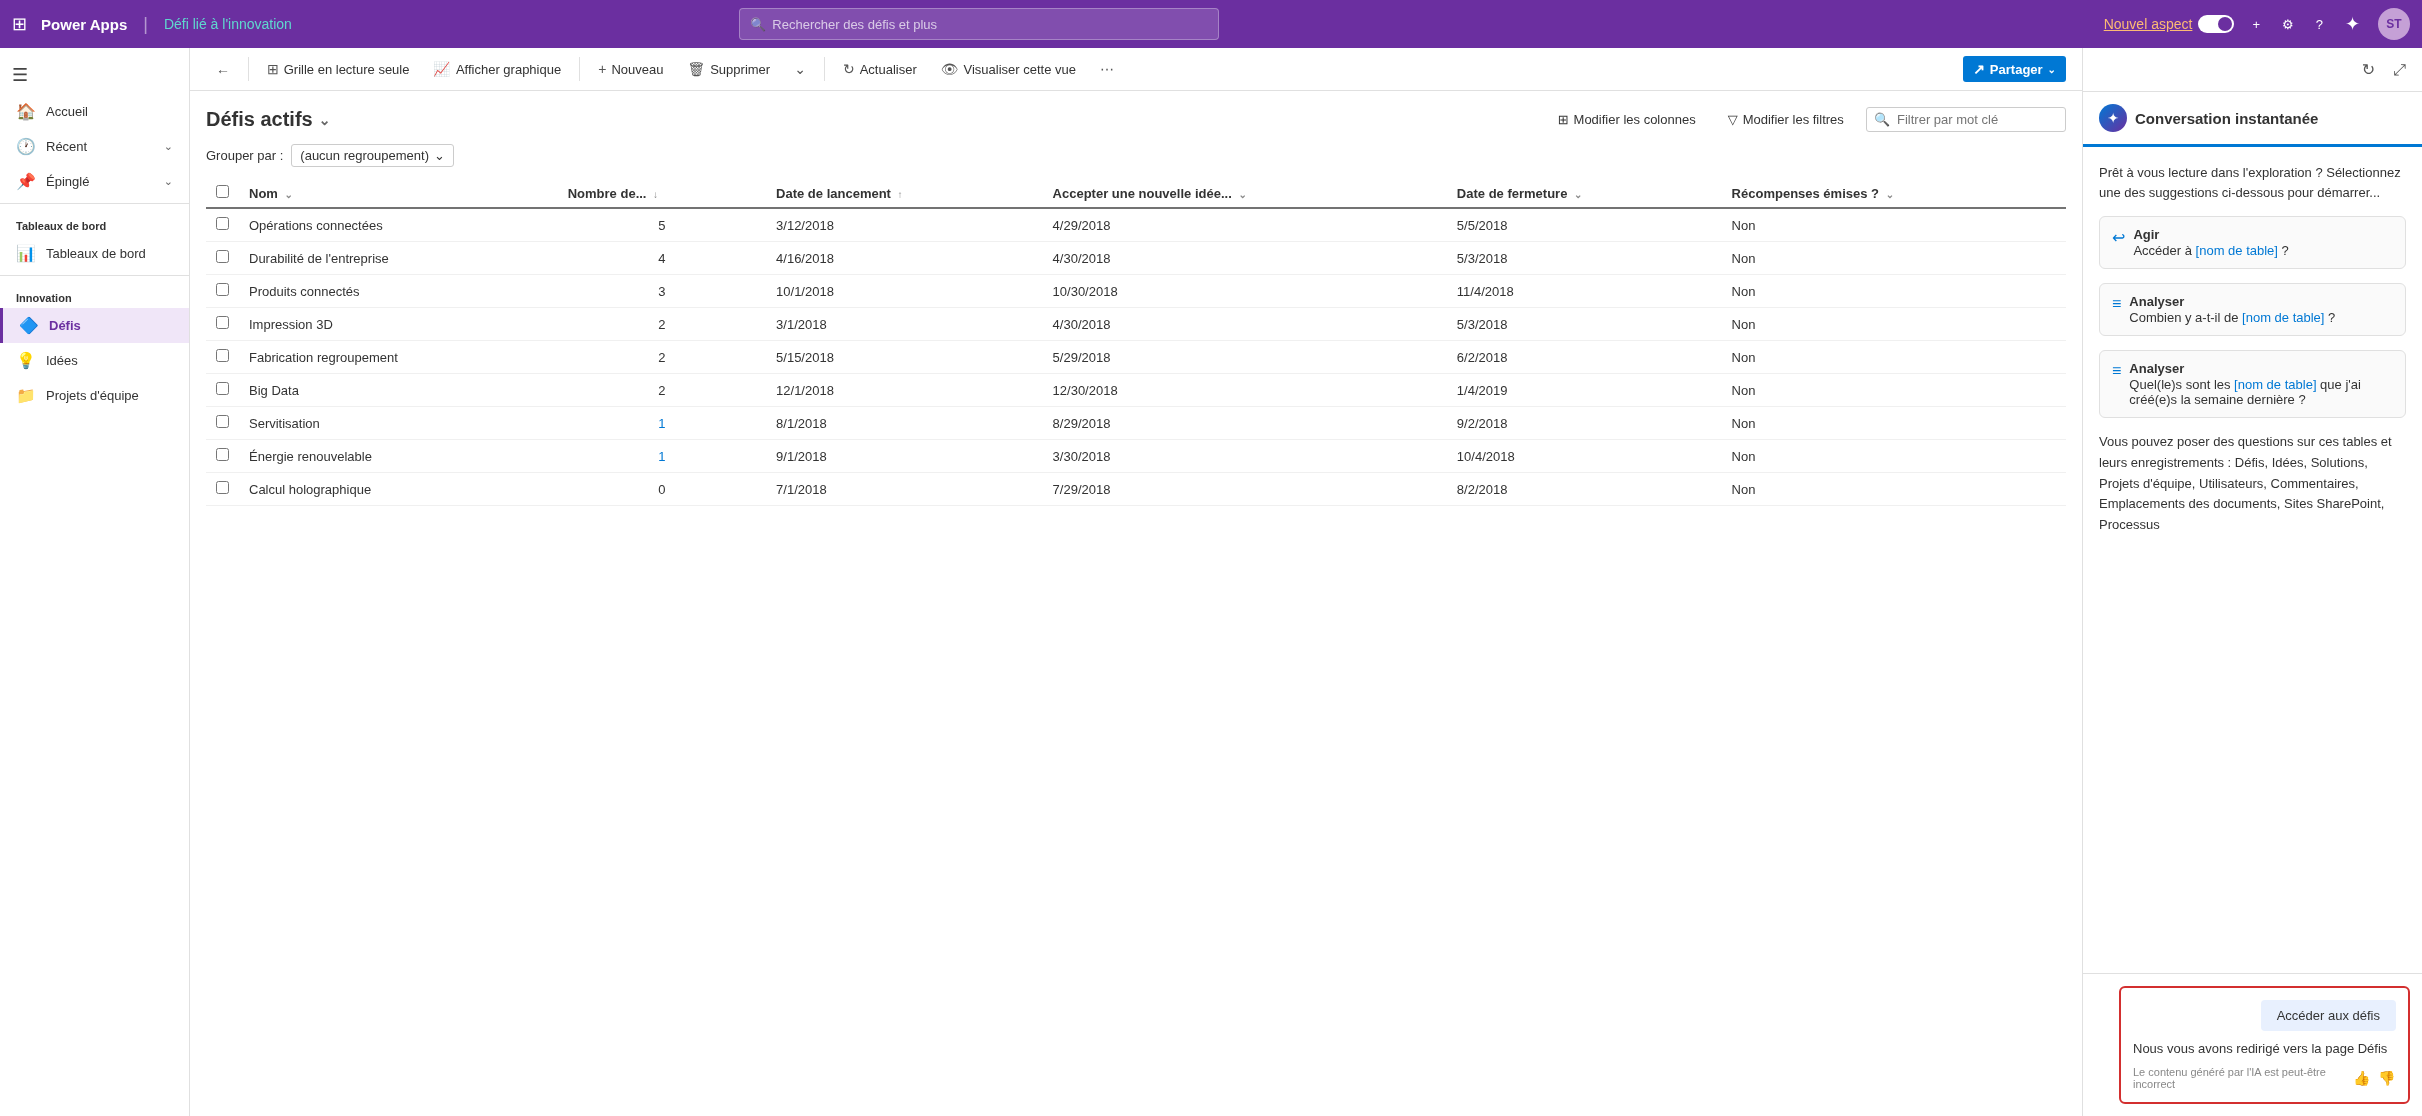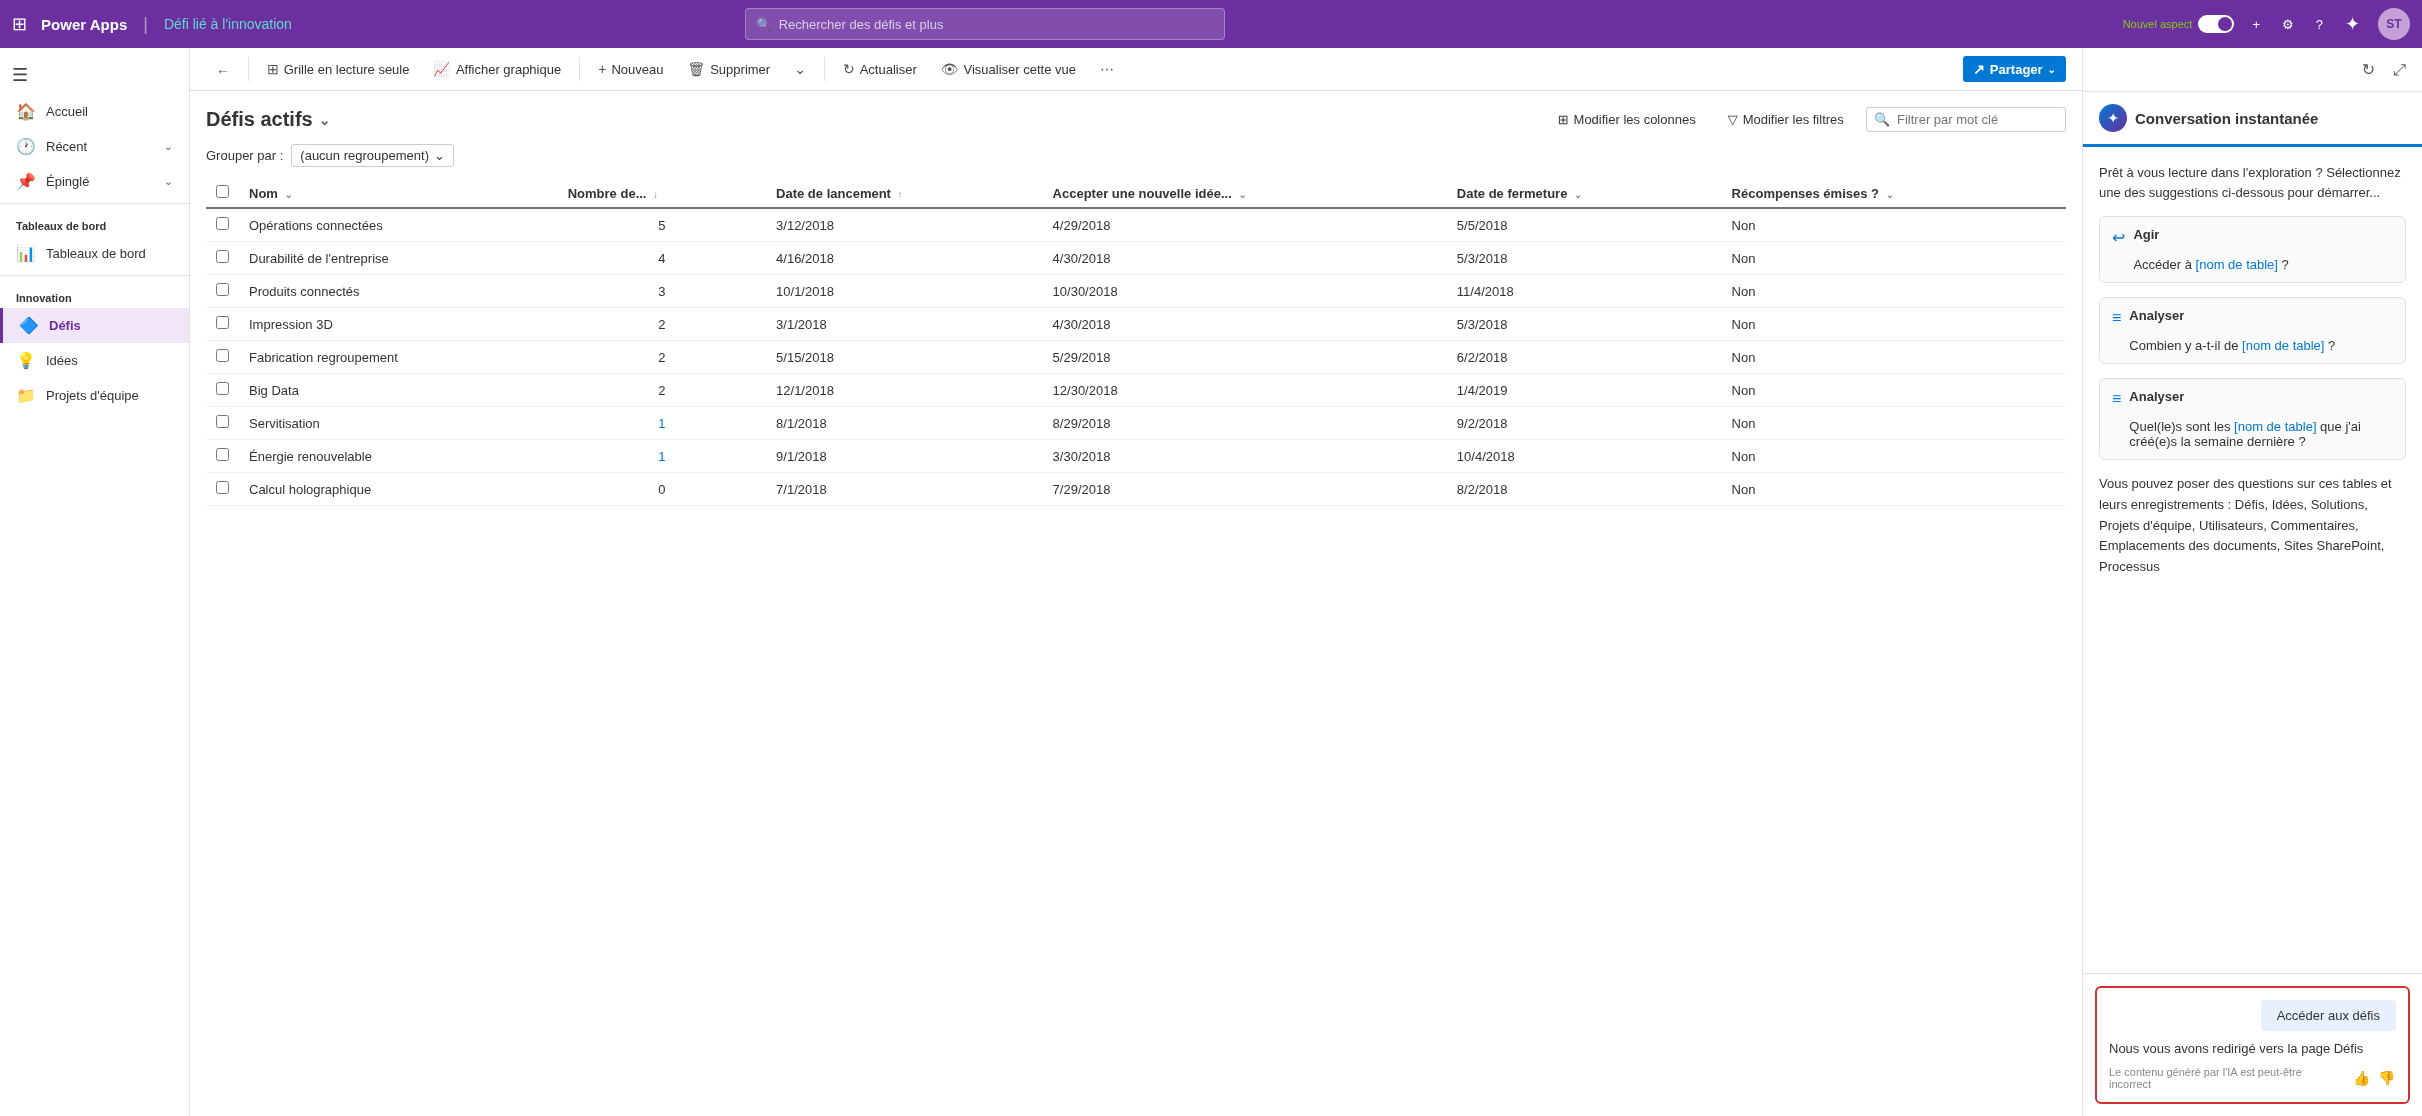--- a/index.html
+++ b/index.html
@@ -186,26 +186,26 @@
     .chat-panel-header-title { font-size: 15px; font-weight: 700; color: #333; }
     .copilot-icon { width: 28px; height: 28px; border-radius: 50%; background: linear-gradient(135deg, #0078d4, #6b2fa0); display: flex; align-items: center; justify-content: center; color: white; font-size: 14px; }
     .chat-body { flex: 1; overflow-y: auto; padding: 16px; display: flex; flex-direction: column; gap: 14px; }
     .chat-intro { font-size: 13px; color: #333; line-height: 1.5; }
     .chat-suggestion {
       display: flex; align-items: flex-start; gap: 8px; padding: 10px 12px;
       border: 1px solid #e0e0e0; border-radius: 6px; cursor: pointer; background: #fafafa;
     }
     .suggestion-icon { font-size: 16px; color: #0078d4; flex-shrink: 0; margin-top: 1px; }
     .suggestion-title { font-weight: 600; color: #333; font-size: 13px; }
-    .suggestion-desc { font-size: 13px; color: #333; margin-top: 15px; }
+    .suggestion-desc { font-size: 13px; color: #333; margin-top: 1px; }
     .suggestion-link { color: #0078d4; cursor: pointer; }
     .chat-tables-note { font-size: 13px; color: #333; line-height: 1.6; }
     .chat-footer { padding: 12px; border-top: 1px solid #e0e0e0; flex-shrink: 0; display: flex; flex-direction: column; gap: 10px; }
     .redirect-box {
-      border: 2px solid #d32f2f; border-radius: 6px; padding: 12px; display: flex; flex-direction: column; gap: 10px;
+      border: 2px solid #d32f2f; border-radius: 6px; padding: 12px; display: flex; flex-direction: column; gap: 10px; margin-left: 24px;
     }
     .goto-btn {
       background: #e8f0fe; color: #333; border: none; border-radius: 4px; padding: 8px 16px;
       font-size: 13px; cursor: pointer; font-weight: 500; align-self: flex-end;
     }
     .redirect-text { font-size: 13px; color: #333; }
     .ai-disclaimer { font-size: 11px; color: #888; display: flex; align-items: center; gap: 8px; }
     .thumb-btn { font-size: 14px; cursor: pointer; color: #666; }
   </style>
 </head>
@@ -215,21 +215,21 @@
   <span class="waffle-icon">⊞</span>
   <span class="app-name">Power Apps</span>
   <span class="separator">|</span>
   <span class="page-title">Défi lié à l'innovation</span>
   <div class="search-box">
     <span style="color:rgba(255,255,255,0.7);font-size:13px;">🔍</span>
     <input type="text" placeholder="Rechercher des défis et plus" style="">
   </div>
   <div class="nav-actions">
     <div class="toggle-wrapper">
-      <span style="font-size:11px;color:#84cc16;">Nouvel aspect</span>
+      <span style="font-size:14px;color:#fdba74;text-decoration:underline;">Nouvel aspect</span>
       <div class="toggle"></div>
     </div>
     <span class="nav-icon-btn">+</span>
     <span class="nav-icon-btn">⚙</span>
     <span class="nav-icon-btn">?</span>
     <span class="nav-icon-btn" style="font-size:18px;">✦</span>
     <div class="avatar">ST</div>
   </div>
 </div>
 

